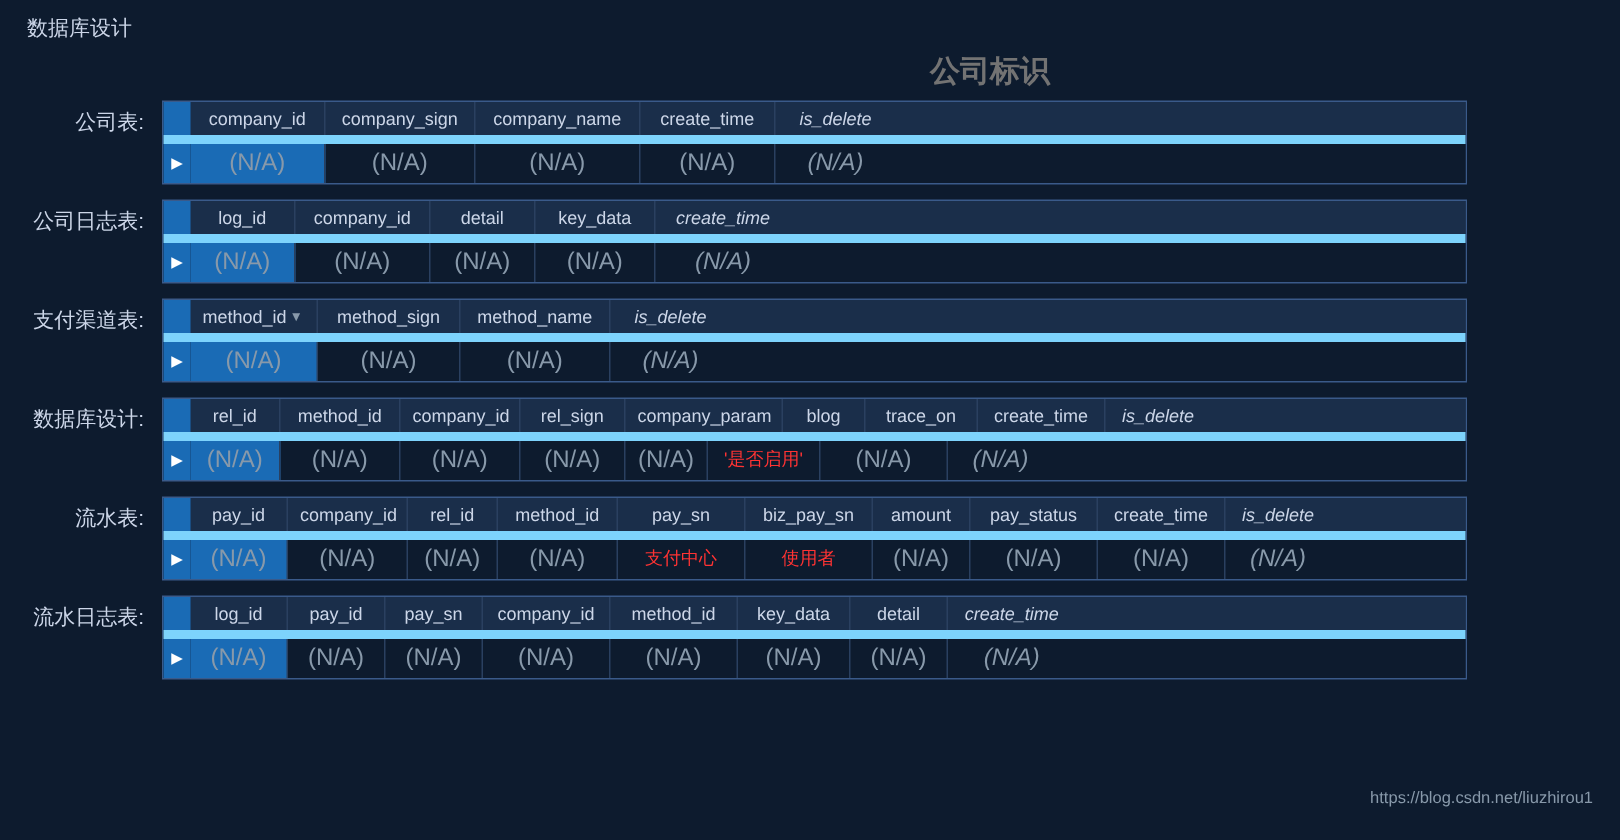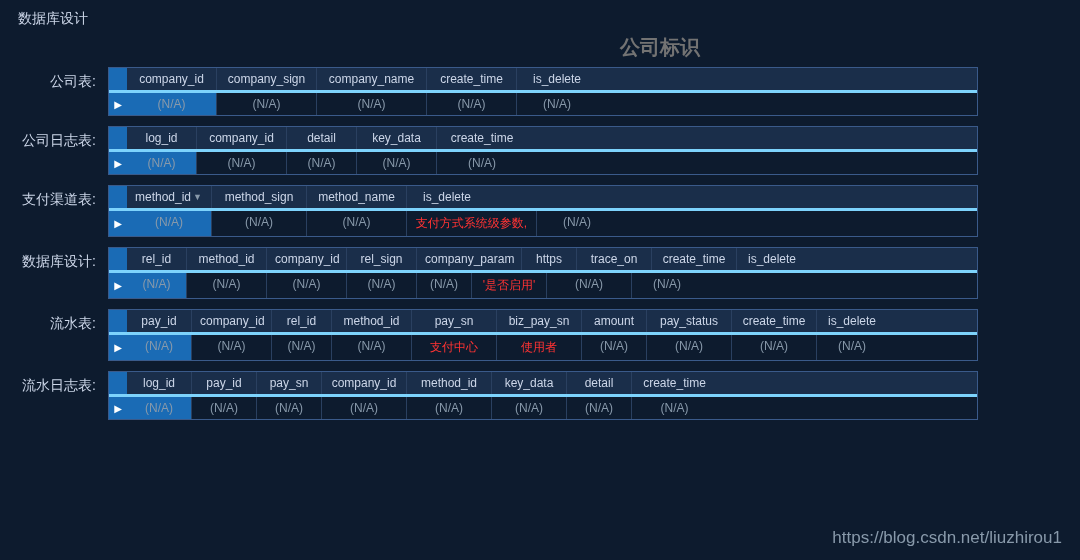--- a/index.html
+++ b/index.html
@@ -45,45 +45,46 @@
     }
     .db-table-wrapper {
       border: 1px solid #3a5a8a;
       background: #0d1b2e;
       flex: 1;
       max-width: 870px;
     }
     .db-table-header {
       display: flex;
       background: #1a2e4a;
-      border-bottom: 3px solid #7dd3fc;
+      border-bottom: 6px solid #7dd3fc;
     }
     .db-table-body {
       display: flex;
       background: #0d1b2e;
     }
     .col-cell {
       padding: 4px 8px;
       font-size: 12px;
       color: #ccd6e8;
       min-width: 60px;
       text-align: center;
       border-right: 1px solid #2a4060;
       white-space: nowrap;
     }
     .col-cell:last-child {
       border-right: none;
+      font-style: italic;
     }
     .col-cell.selected {
       background: #1a6bb5;
       color: #fff;
     }
     .col-cell.na {
       color: #8899aa;
-      font-size: 12px;
+      font-size: 16px;
     }
     .col-cell.red-text {
       color: #ff3333;
     }
     .col-cell.dropdown {
       display: flex;
       align-items: center;
       gap: 2px;
     }
     .dropdown-arrow {
@@ -96,24 +97,24 @@
       padding: 4px 2px;
       display: flex;
       align-items: center;
       justify-content: center;
       color: #fff;
       background: #1a6bb5;
       font-size: 10px;
     }
     .footer-url {
       position: absolute;
-      bottom: 12px;
+      bottom: 22px;
       right: 18px;
       color: #8899aa;
-      font-size: 17px;
+      font-size: 11px;
       margin-left: 16px;
     }
   </style>
 </head>
 <body>
 
 <div class="page-title">数据库设计</div>
 <div class="company-badge">公司标识</div>
 
 <div class="content-area">
@@ -168,36 +169,35 @@
           <div class="col-cell dropdown" style="min-width: 85px; max-width: 85px;">method_id<span class="dropdown-arrow">▼</span></div>
           <div class="col-cell" style="min-width: 95px; max-width: 95px;">method_sign</div>
           <div class="col-cell" style="min-width: 100px; max-width: 100px;">method_name</div>
           <div class="col-cell" style="min-width: 80px; max-width: 80px;">is_delete</div>
         </div>
         <div class="db-table-body">
           <div class="arrow-col">▶</div>
           <div class="col-cell na selected" style="min-width: 85px; max-width: 85px;">(N/A)</div>
           <div class="col-cell na" style="min-width: 95px; max-width: 95px;">(N/A)</div>
           <div class="col-cell na" style="min-width: 100px; max-width: 100px;">(N/A)</div>
-          <div class="col-cell red-text" style="min-width: 130px; max-width: 130px;">支付方式系统级参数,</div>
           <div class="col-cell na" style="min-width: 80px; max-width: 80px;">(N/A)</div>
         </div>
       </div>
     </div>
     <div class="table-row-container">
       <div class="row-label">数据库设计:</div>
       <div class="db-table-wrapper">
         <div class="db-table-header">
           <div class="arrow-col"></div>
           <div class="col-cell" style="min-width: 60px; max-width: 60px;">rel_id</div>
           <div class="col-cell" style="min-width: 80px; max-width: 80px;">method_id</div>
           <div class="col-cell" style="min-width: 80px; max-width: 80px;">company_id</div>
           <div class="col-cell" style="min-width: 70px; max-width: 70px;">rel_sign</div>
           <div class="col-cell" style="min-width: 105px; max-width: 105px;">company_param</div>
-          <div class="col-cell" style="min-width: 55px; max-width: 55px;">https</div>
+          <div class="col-cell" style="min-width: 55px; max-width: 55px;">blog</div>
           <div class="col-cell" style="min-width: 75px; max-width: 75px;">trace_on</div>
           <div class="col-cell" style="min-width: 85px; max-width: 85px;">create_time</div>
           <div class="col-cell" style="min-width: 70px; max-width: 70px;">is_delete</div>
         </div>
         <div class="db-table-body">
           <div class="arrow-col">▶</div>
           <div class="col-cell na selected" style="min-width: 60px; max-width: 60px;">(N/A)</div>
           <div class="col-cell na" style="min-width: 80px; max-width: 80px;">(N/A)</div>
           <div class="col-cell na" style="min-width: 80px; max-width: 80px;">(N/A)</div>
           <div class="col-cell na" style="min-width: 70px; max-width: 70px;">(N/A)</div>

